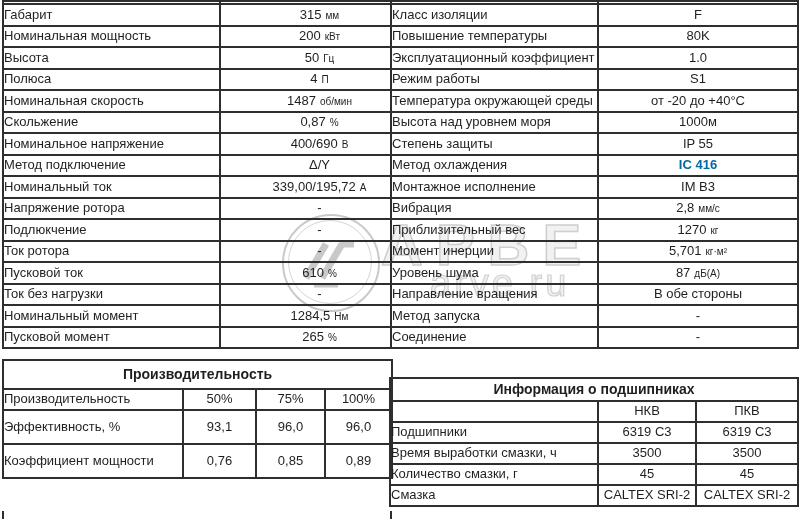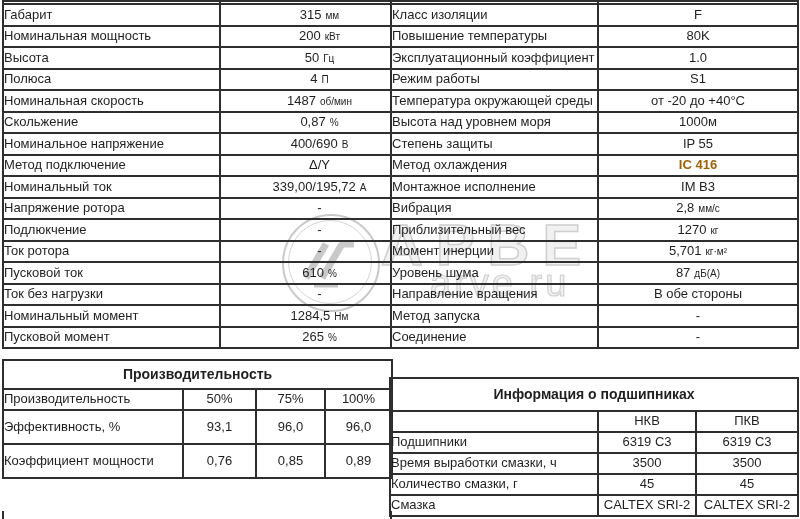--- a/index.html
+++ b/index.html
@@ -25,35 +25,35 @@
   td{
     border:2px solid #2e2e2e;padding:0;font-size:13px;line-height:1.1;
     white-space:nowrap;overflow:hidden;vertical-align:middle;background:transparent;
   }
   td.lbl{text-align:left;}
   td.val{text-align:center;}
   td.val.shift{padding-left:28px;}
   .num{font-size:13px;}
   .unit{font-size:10px;margin-left:4px;}
   .unit:empty{display:none;}
-  td.red .num{color:#a16207;font-weight:700;}
+  td.red .num{color:#0369a1;font-weight:700;}
   
   .spec{left:2px;top:0;width:795px;}
   .spec tr{height:21.5px;}
   .spec tr.sliver{height:3px;}
   
   .perf{left:2px;top:359px;width:389px;}
   .perf tr{height:21px;}
   .perf tr.head{height:29px;}
   .perf tr.tall{height:34px;}
   td.head{font-weight:700;font-size:14px;text-align:center;padding-left:0;}
   
   .bear{left:389px;top:377px;width:408px;}
   .bear tr{height:21px;}
-  .bear tr.head{height:33px;}
+  .bear tr.head{height:23px;}
   
   .stub{position:absolute;top:511px;width:2px;height:8px;background:#2e2e2e;z-index:1;}
   .stub-a{left:2px;}
   .stub-b{left:390px;}
 </style>
 </head>
 <body>
 
 <div class="page">
 

